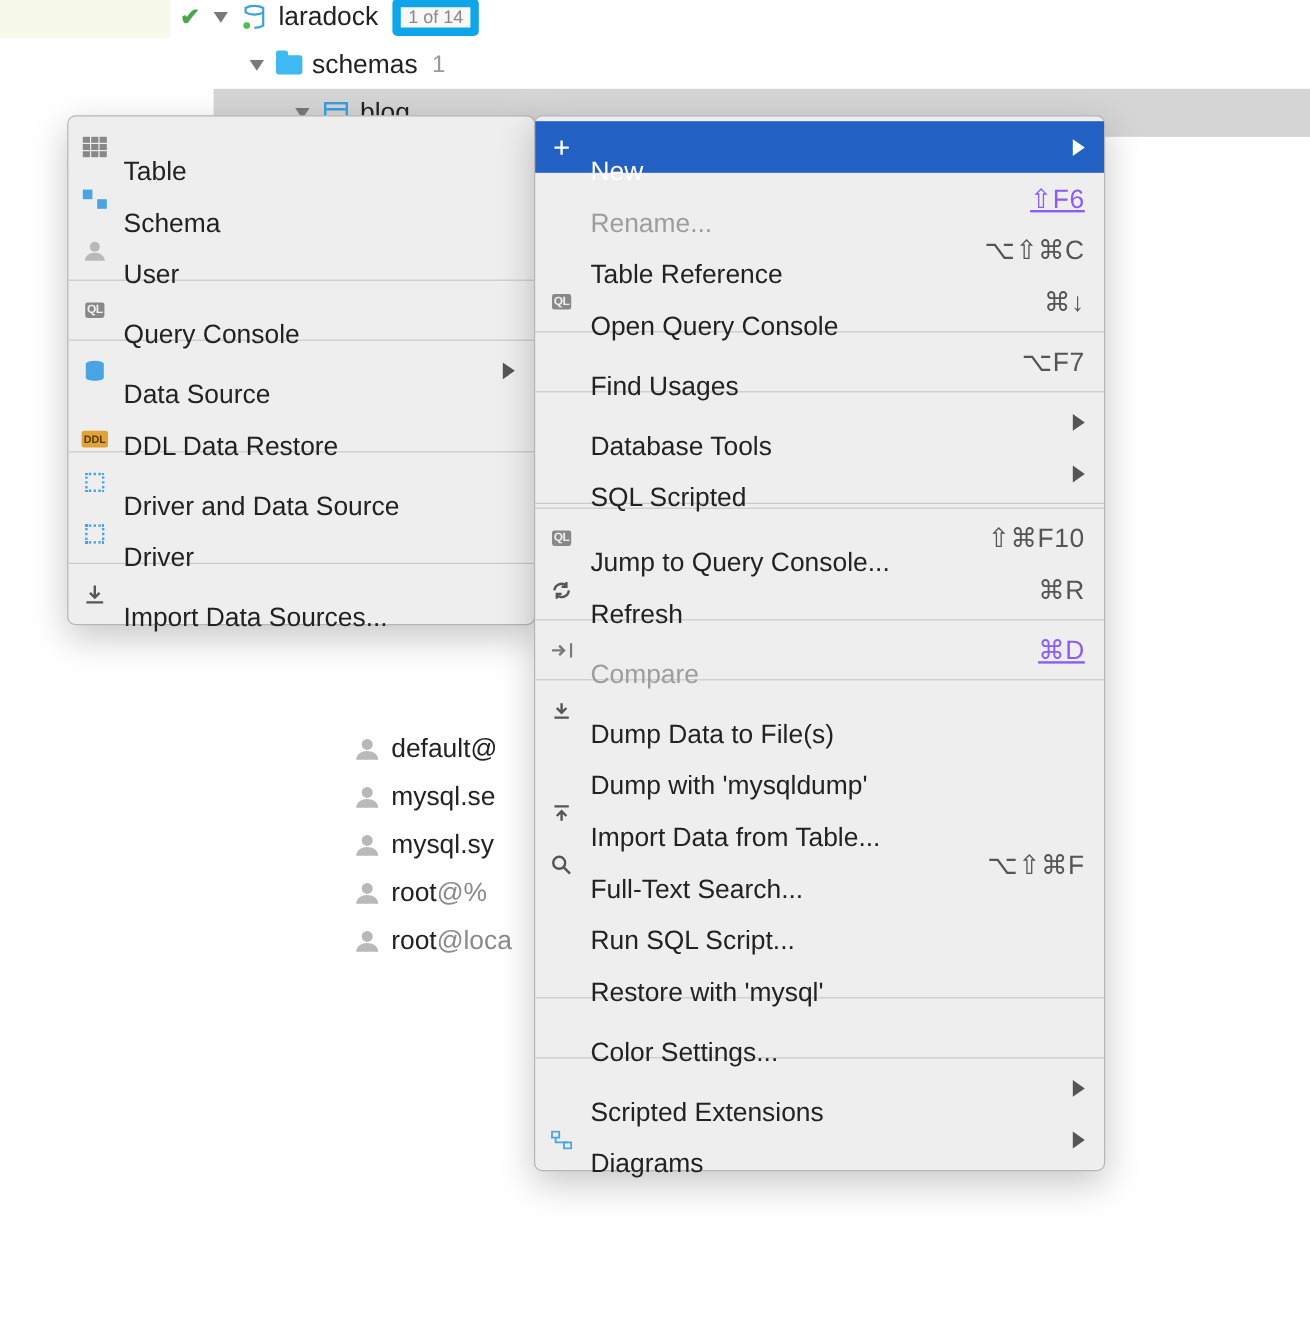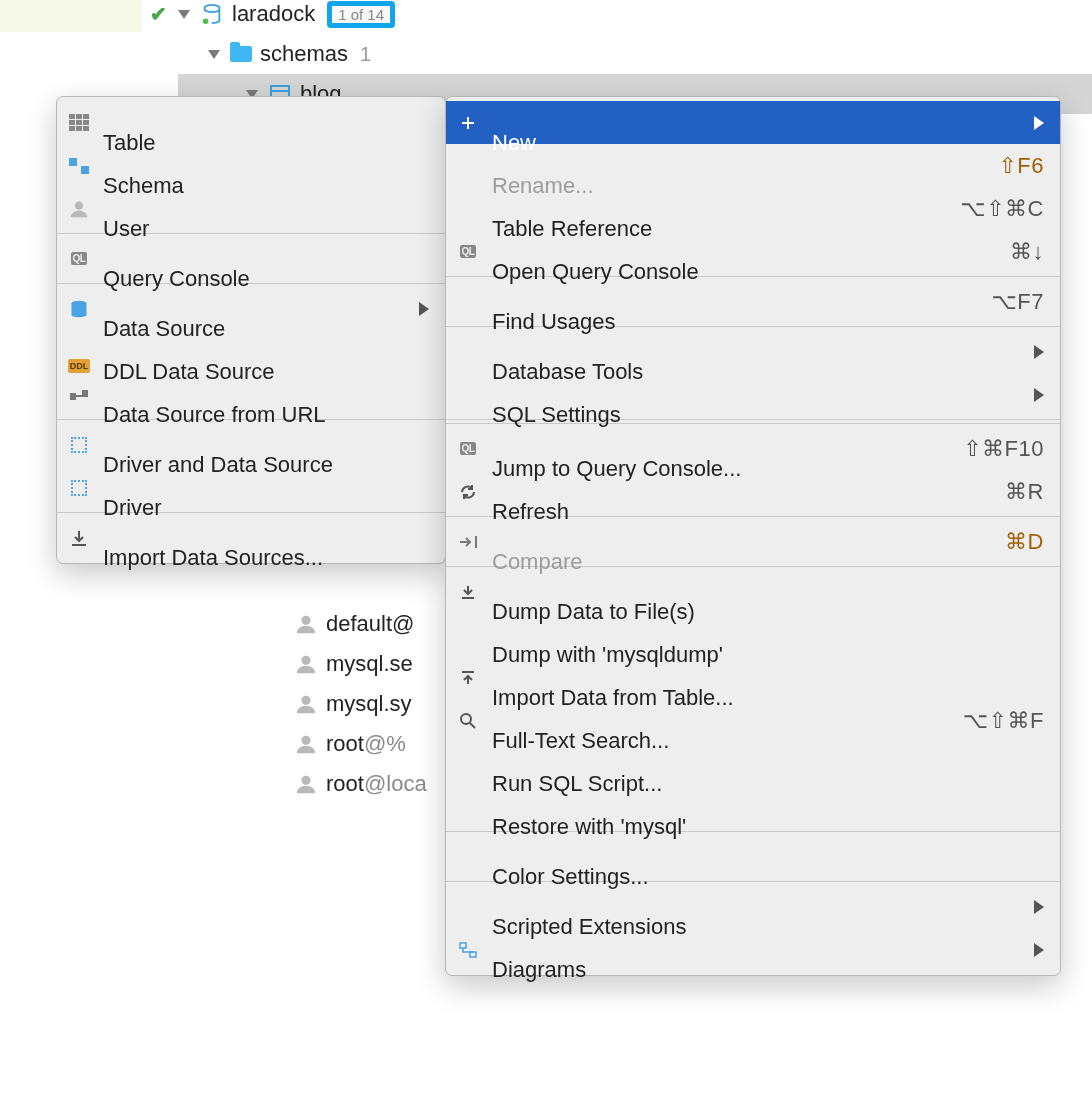--- a/index.html
+++ b/index.html
@@ -41,21 +41,21 @@
     border-left: 6px solid transparent;
     border-right: 6px solid transparent;
     border-top: 9px solid #7a7a7a;
     margin-right: 2px;
     flex-shrink: 0;
   }
   .treelabel { white-space: nowrap; }
   .badge {
     font-size: 15px;
     color: #888;
-    border: 5px solid #0ea5e9;
+    border: 7px solid #0ea5e9;
     border-radius: 4px;
     padding: 0 6px;
     margin-left: 4px;
     background: #f8f8f8;
   }
   .count { color: #9a9a9a; font-size: 20px; margin-left: 4px; }
   .dim { color: #8a8a8a; }
   .check {
     position:absolute; left:150px; top:2px;
     color:#49a84d; font-size:20px; font-weight:bold;
@@ -71,21 +71,21 @@
   
   .menu {
     position: absolute;
     background: #eeeeee;
     border: 1px solid #b6b6b6;
     border-radius: 7px;
     box-shadow: 0 10px 30px rgba(0,0,0,0.22);
     padding: 4px 0;
   }
   .menu.submenu { left:56px; top:96px; width:390px; }
-  .menu.main { left:445px; top:96px; width:616px; }
+  .menu.main { left:445px; top:96px; width:476px; }
   .mi {
     display: flex;
     align-items: center;
     height: 43px;
     padding: 0 16px 0 10px;
     gap: 12px;
     color: #222;
     white-space: nowrap;
     cursor: default;
   }
@@ -95,21 +95,21 @@
   .mi .arrow {
     width:0;height:0;
     border-top:7px solid transparent;
     border-bottom:7px solid transparent;
     border-left:10px solid #555;
   }
   .mi.highlight { background:#2260c4; color:#fff; }
   .mi.highlight .micon, .mi.highlight .mshort { color:#fff; }
   .mi.highlight .arrow { border-left-color:#fff; }
   .mi.disabled { color:#9d9d9d; }
-  .mi.disabled .mshort { color:#a16207; }
+  .mi.disabled .mshort { color:#8b5cf6;text-decoration:underline; }
   .sep { height:1px; background:#c9c9c9; margin:3px 0; }
 
   .table-icon { display:grid; grid-template-columns:repeat(3,6px); grid-template-rows:repeat(3,5px); gap:1px; }
   .table-icon span { background:#888; }
   .schema-icon { width:20px; height:16px; position:relative; }
   .schema-icon::before, .schema-icon::after { content:""; position:absolute; background:#4aa3e2; }
   .schema-icon::before { left:0; top:0; width:8px; height:8px; }
   .schema-icon::after { right:0; bottom:0; width:8px; height:8px; }
   .ql-icon { font-size:10px; background:#888; color:#eee; padding:1px 2px; border-radius:2px; font-weight:bold; letter-spacing:-0.5px; }
   .cyl-icon svg { display:block; }
@@ -249,31 +249,21 @@
           <path d="M3 5v14c0 1.7 4 3 9 3s9-1.3 9-3V5" fill="#4aa3e2"></path>
         </svg>
     </span>
     <span class="mlabel">Data Source</span>
     <span class="arrow"></span>
   </div>
   <div class="mi">
     <span class="micon">
         <span class="ddl-icon">DDL</span>
       </span>
-    <span class="mlabel">DDL Data Source</span>
-  </div>
-  <div class="mi">
-    <span class="micon">
-      <svg width="20" height="14" viewBox="0 0 20 14">
-          <rect x="1" y="5" width="6" height="7" fill="#777"></rect>
-          <rect x="13" y="2" width="6" height="7" fill="#777"></rect>
-          <path d="M7 8h6" stroke="#777" stroke-width="2"></path>
-        </svg>
-    </span>
-    <span class="mlabel">Data Source from URL</span>
+    <span class="mlabel">DDL Data Restore</span>
   </div>
   <div class="sep"></div>
   <div class="mi">
     <span class="micon">
         <span class="box-icon"></span>
       </span>
     <span class="mlabel">Driver and Data Source</span>
   </div>
   <div class="mi">
     <span class="micon">
@@ -326,21 +316,21 @@
       <span class="mshort">⌥F7</span>
     </div>
     <div class="sep"></div>
     <div class="mi">
       <span class="micon"></span>
       <span class="mlabel">Database Tools</span>
       <span class="arrow"></span>
     </div>
     <div class="mi">
       <span class="micon"></span>
-      <span class="mlabel">SQL Settings</span>
+      <span class="mlabel">SQL Scripted</span>
       <span class="arrow"></span>
     </div>
     <div class="sep"></div>
     <div class="sep"></div>
     <div class="mi">
       <span class="micon">
         <span class="ql-icon">QL</span>
       </span>
       <span class="mlabel">Jump to Query Console...</span>
       <span class="mshort">⇧⌘F10</span>

